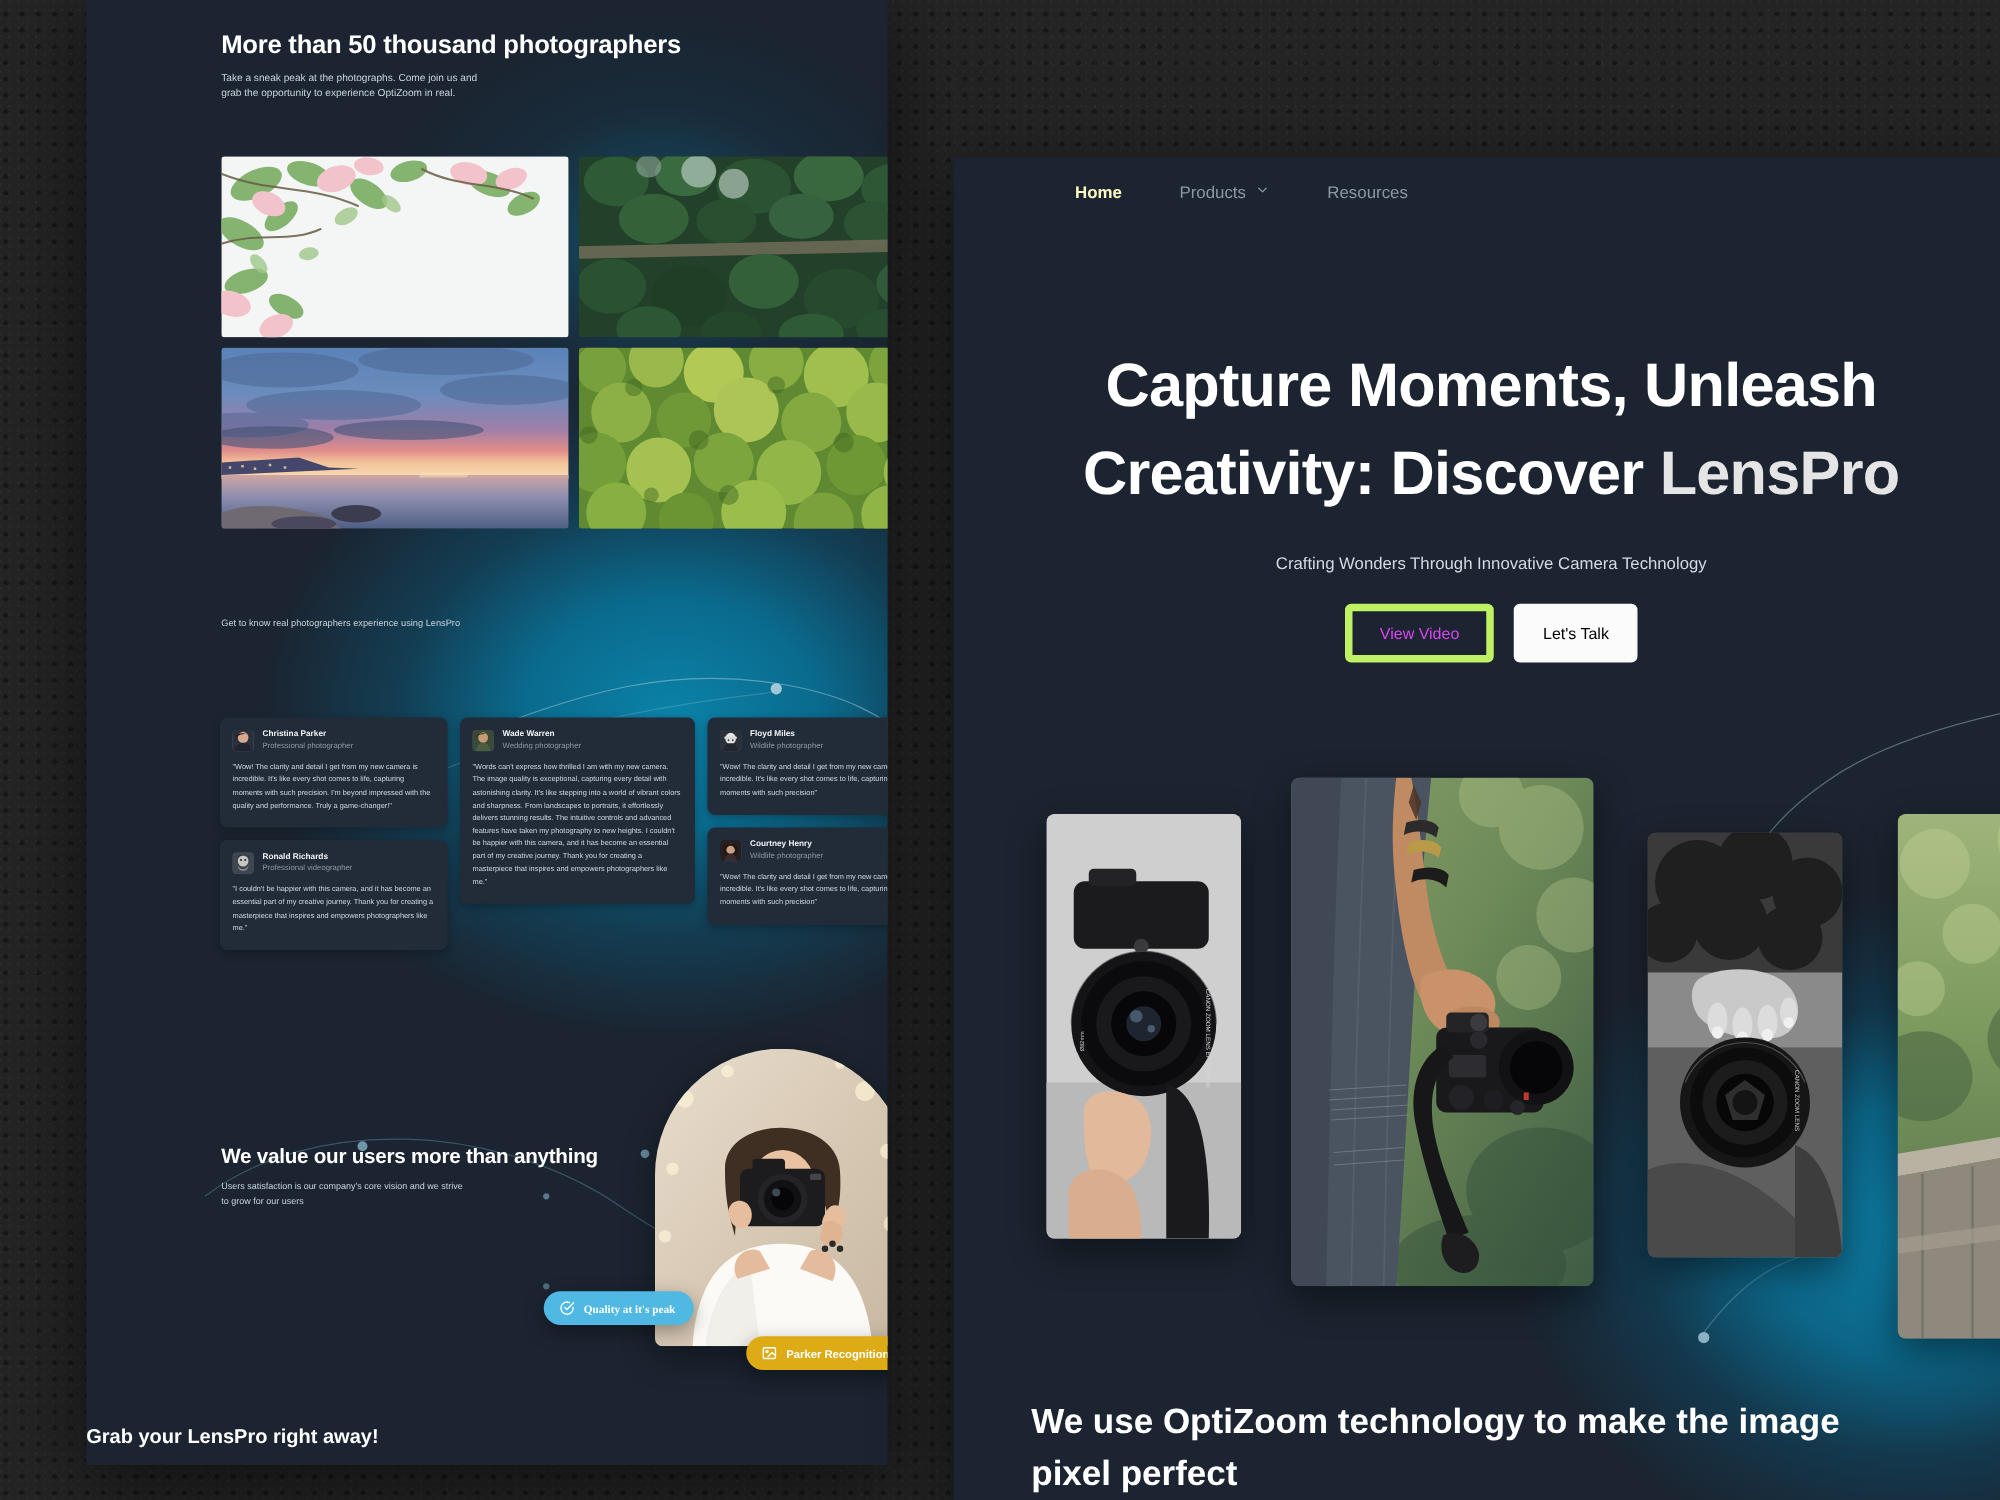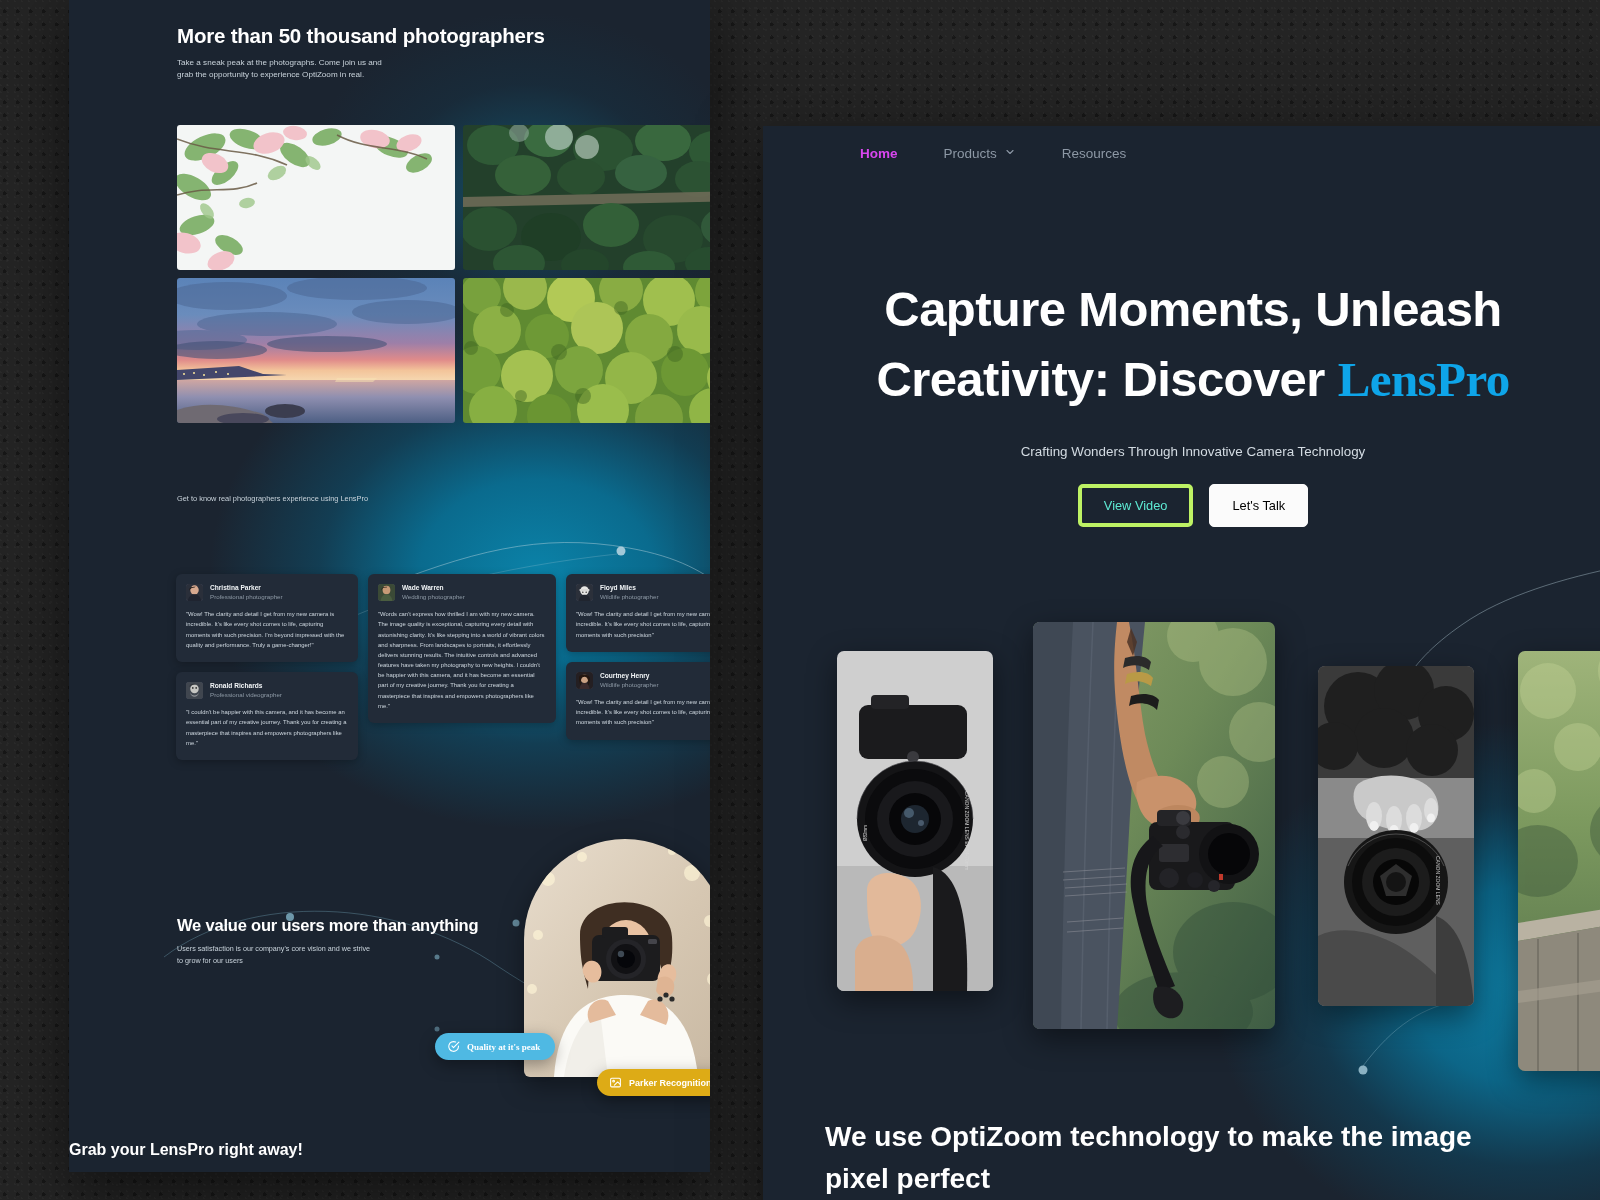--- a/index.html
+++ b/index.html
@@ -127,37 +127,37 @@
     position:absolute; left:120px; top:540px; width:900px; height:760px;
     background:radial-gradient(ellipse 400px 330px at 72% 42%, #0f7ea4 0%, #0c6688 30%, rgba(16,64,88,.7) 55%, rgba(25,38,50,0) 80%);
     pointer-events:none;
   }
   #panel-right .rc{ position:relative; z-index:3; }
 
   .navbar{
     position:absolute; left:97px; top:20px; display:flex; align-items:center; gap:46px;
   }
   .nav-item{ color:#8d98a5; font-size:13.5px; display:flex; align-items:center; gap:7px; }
-  .nav-item.active{ color:#d946ef; font-weight:bold; }
+  .nav-item.active{ color:#fef9c3; font-weight:bold; }
   .chev{ display:block; }
 
   .hero{ position:absolute; left:0; top:148px; width:860px; text-align:center; }
   .hero h1{
     color:#fff; font-weight:bold; font-size:49px; line-height:1.43;
     letter-spacing:-.6px; white-space:nowrap;
   }
-  .hero h1 .accent{ color:#0ea5e9;font-family:Liberation Serif, serif; }
+  .hero h1 .accent{ color:#e5e5e5; }
   .hero p{
     color:#d3dbe2; font-size:13.4px; margin-top:29px;
   }
   .hero-btns{ margin-top:25px; display:flex; gap:16px; justify-content:center; }
   .btn{
     font-size:12.8px; padding:10px 22px; border-radius:5px; cursor:pointer;
   }
-  #btn-view-video{ background:transparent; color:#5eead4; border:4px solid #bef264; }
+  #btn-view-video{ background:transparent; color:#d946ef; border:6px solid #bef264; }
   #btn-lets-talk{ background:#fbfbfb; color:#000000; border:1px solid #fbfbfb; font-weight:normal; }
 
   .gallery{ position:absolute; left:0; top:0; width:860px; height:1090px; pointer-events:none; }
   .gimg{ position:absolute; border-radius:7px; overflow:hidden; box-shadow:0 10px 30px rgba(0,0,0,.45); pointer-events:auto; }
   .gimg svg{ display:block; width:100%; height:100%; }
   #gimg-1{ left:74px; top:525px; width:156px; height:340px; }
   #gimg-2{ left:270px; top:496px; width:242px; height:407px; }
   #gimg-3{ left:555px; top:540px; width:156px; height:340px; }
   #gimg-4{ left:755px; top:525px; width:160px; height:420px; }
 

